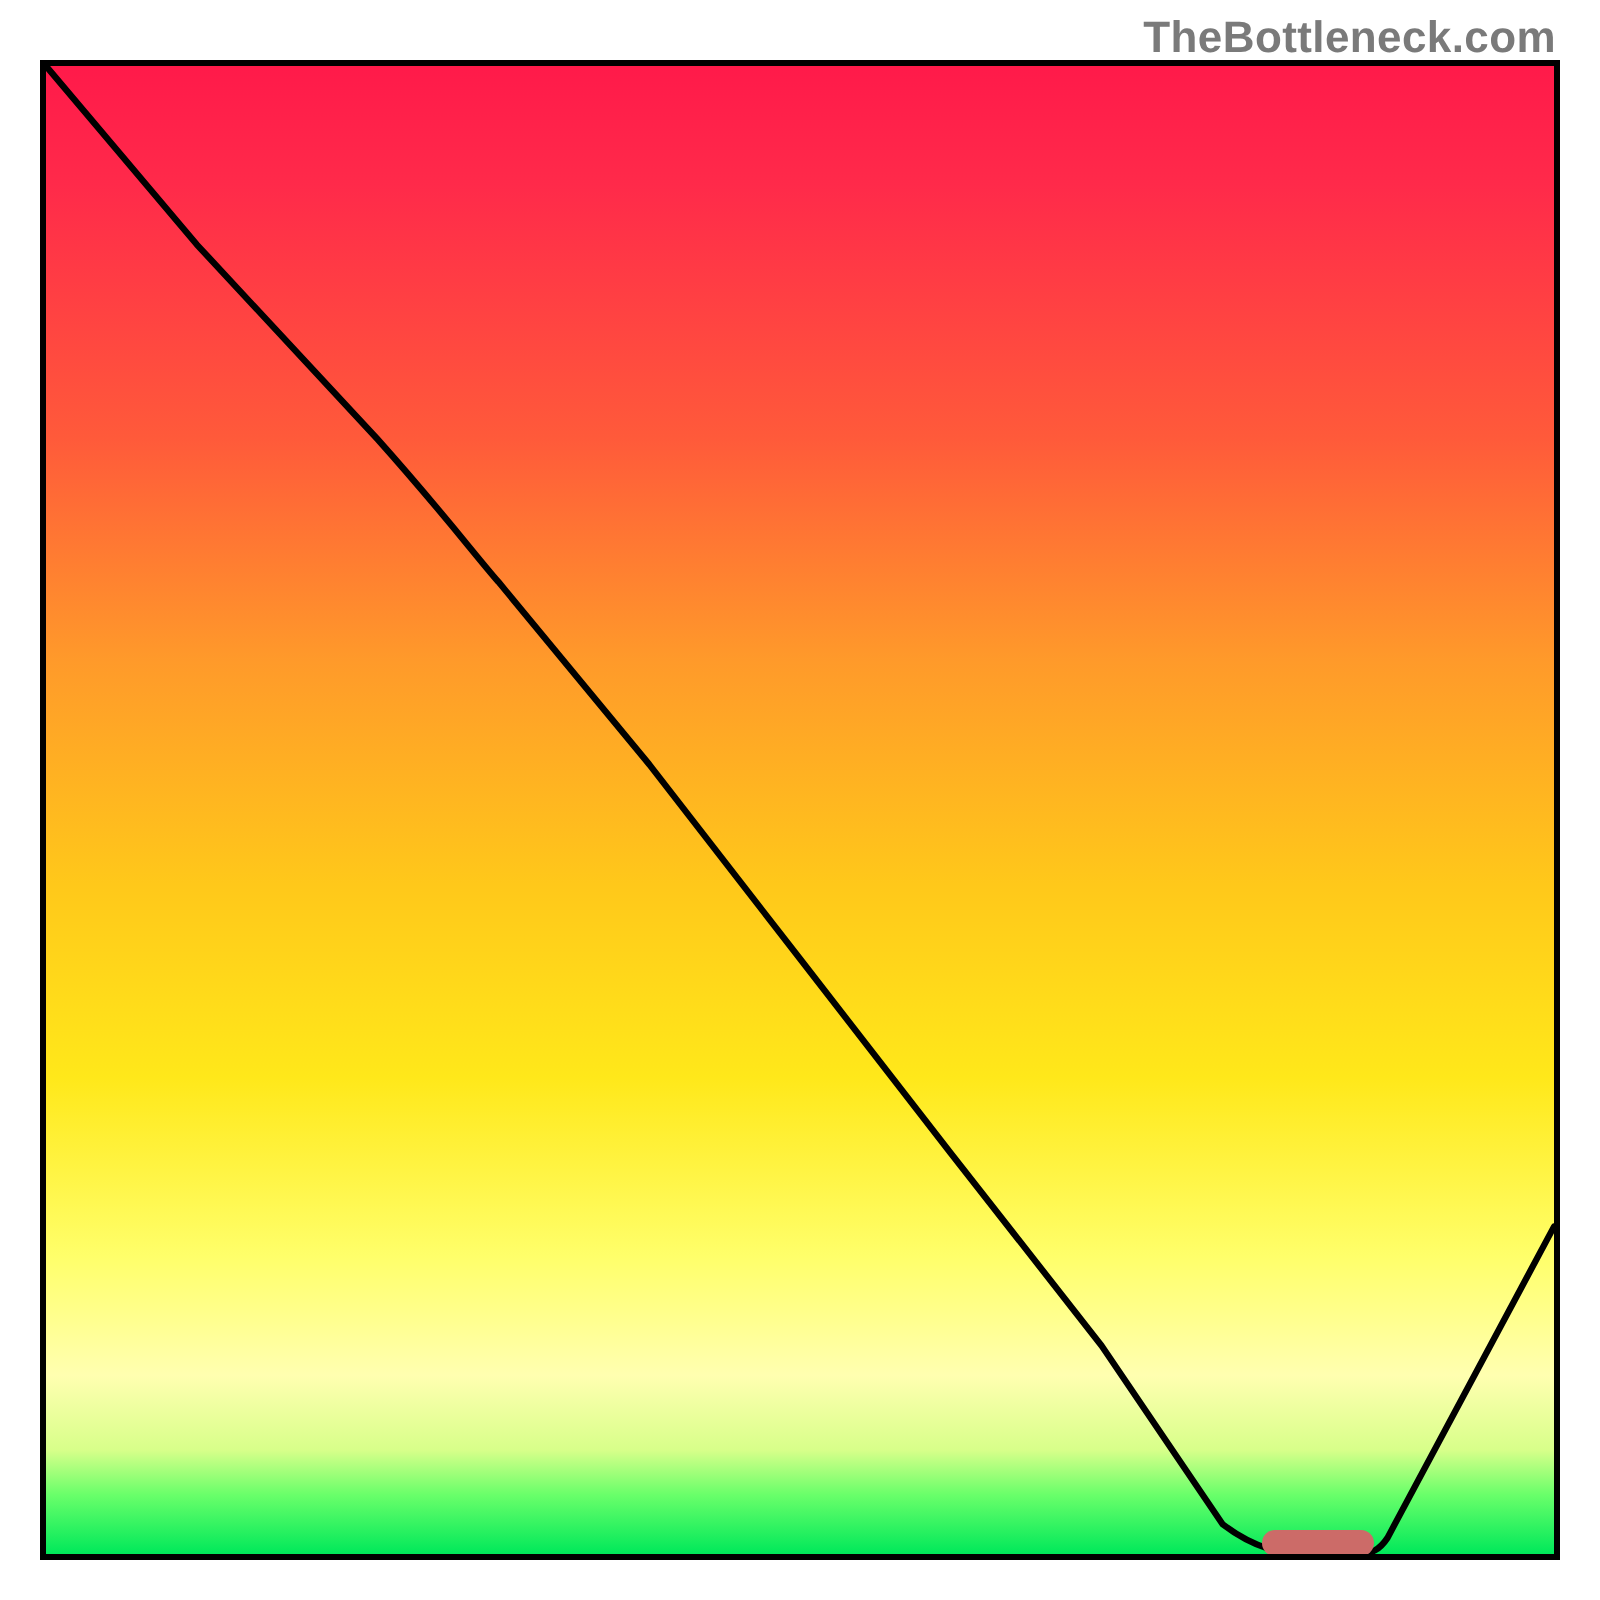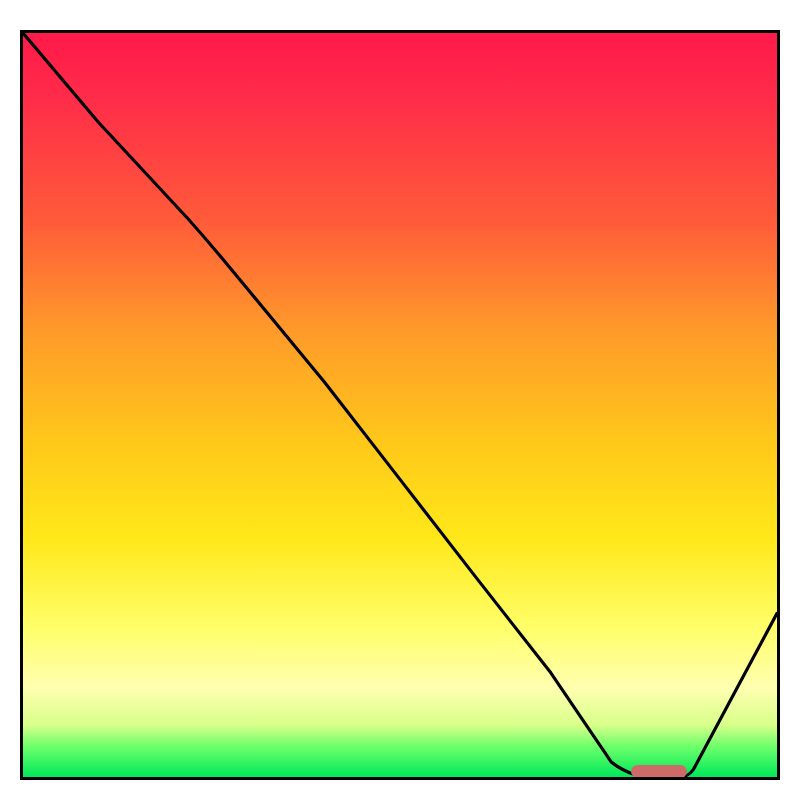--- a/index.html
+++ b/index.html
@@ -53,20 +53,21 @@
     height: 13px;
     background: #cc6b68;
     border-radius: 7px;
   }
 </style>
 </head>
 <body>
 
 <div class="chart-container">
 
+  <div class="watermark">TheBottleneck.com</div>
 
   <div class="plot-area">
 
     <svg class="curve-svg" viewBox="0 0 760 750" preserveAspectRatio="none">
 
       <path d="M 0 0
                L 76 90
                L 167 188
                C 200 225, 215 245, 228 260
                L 304 352

